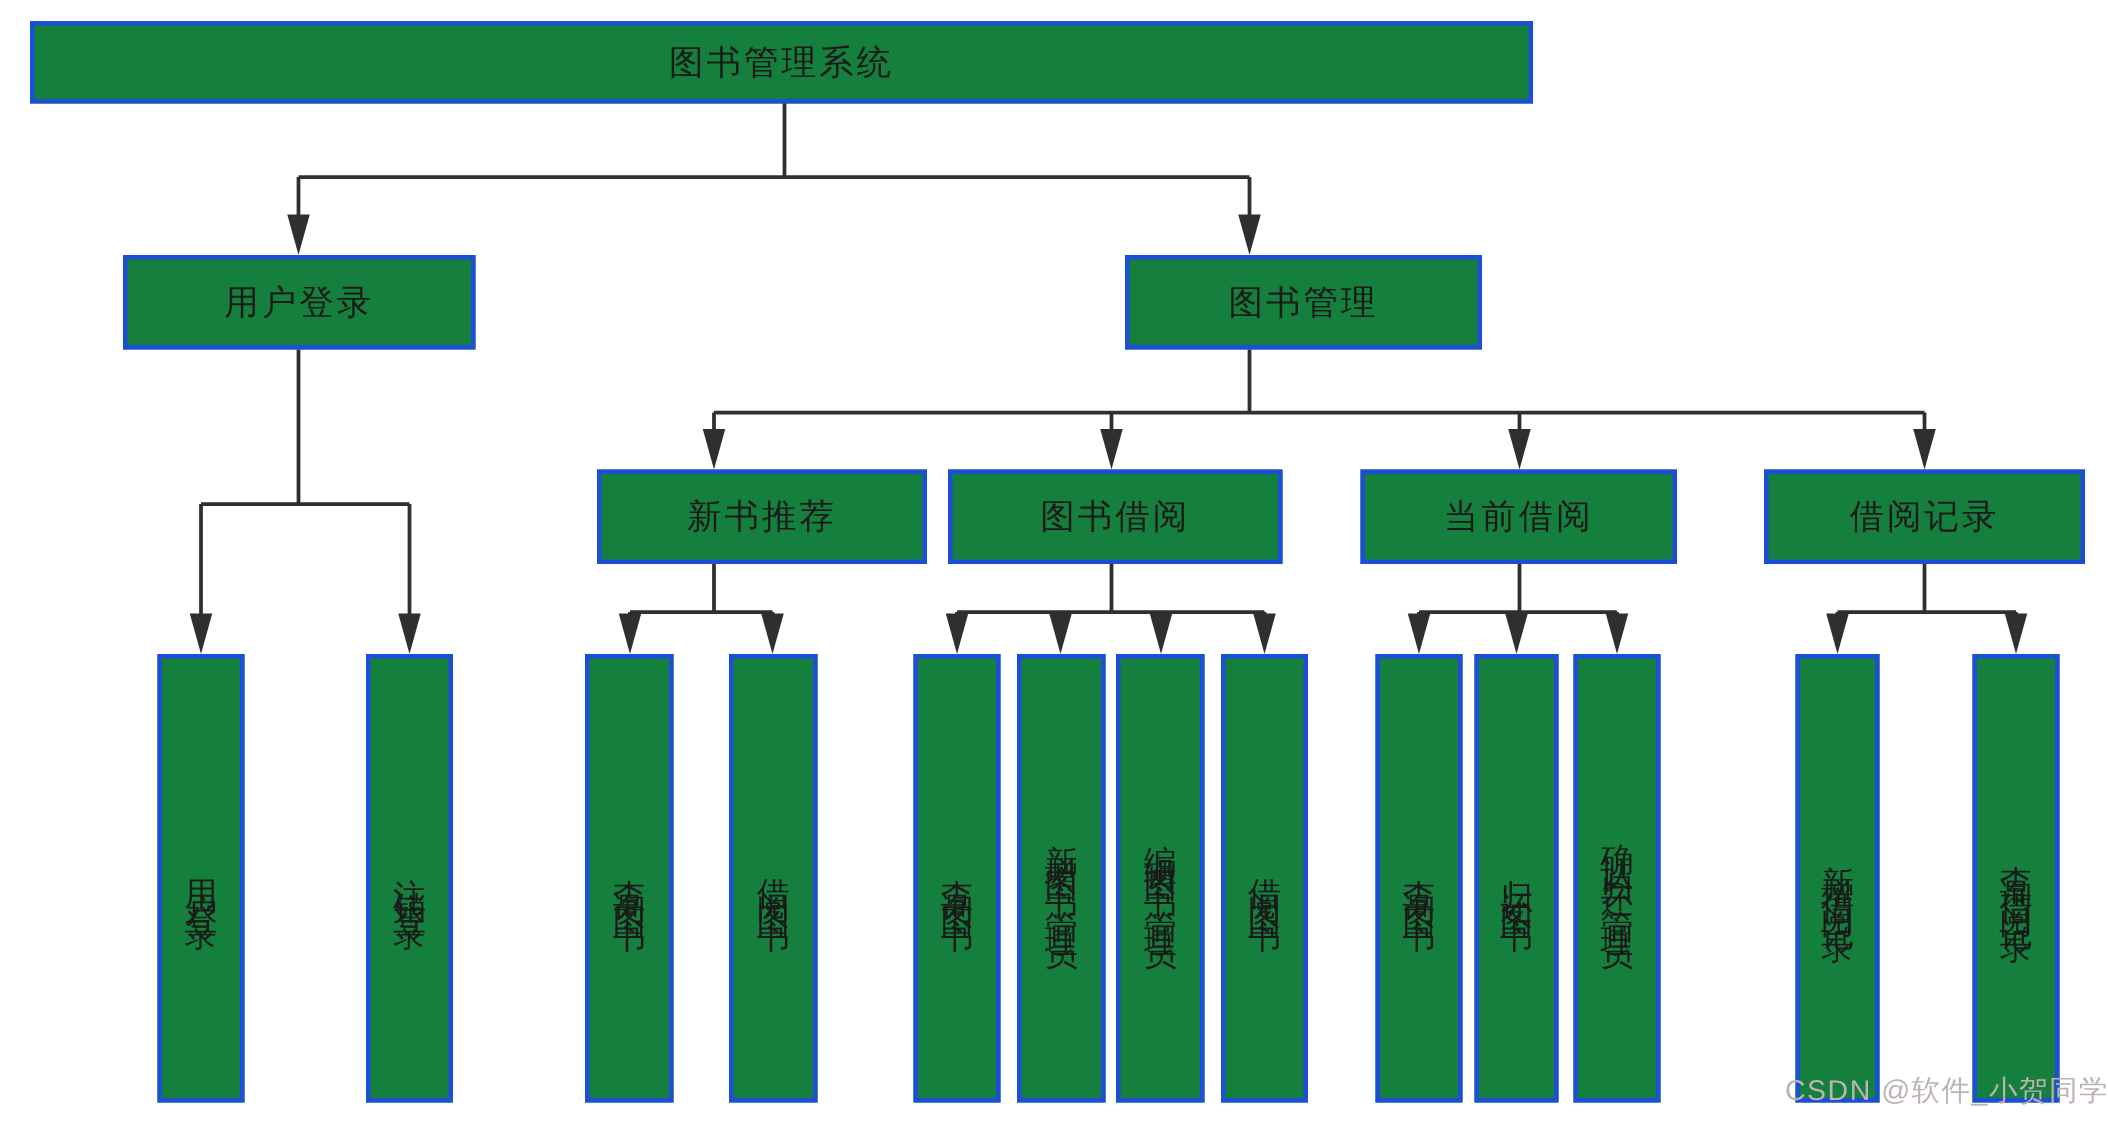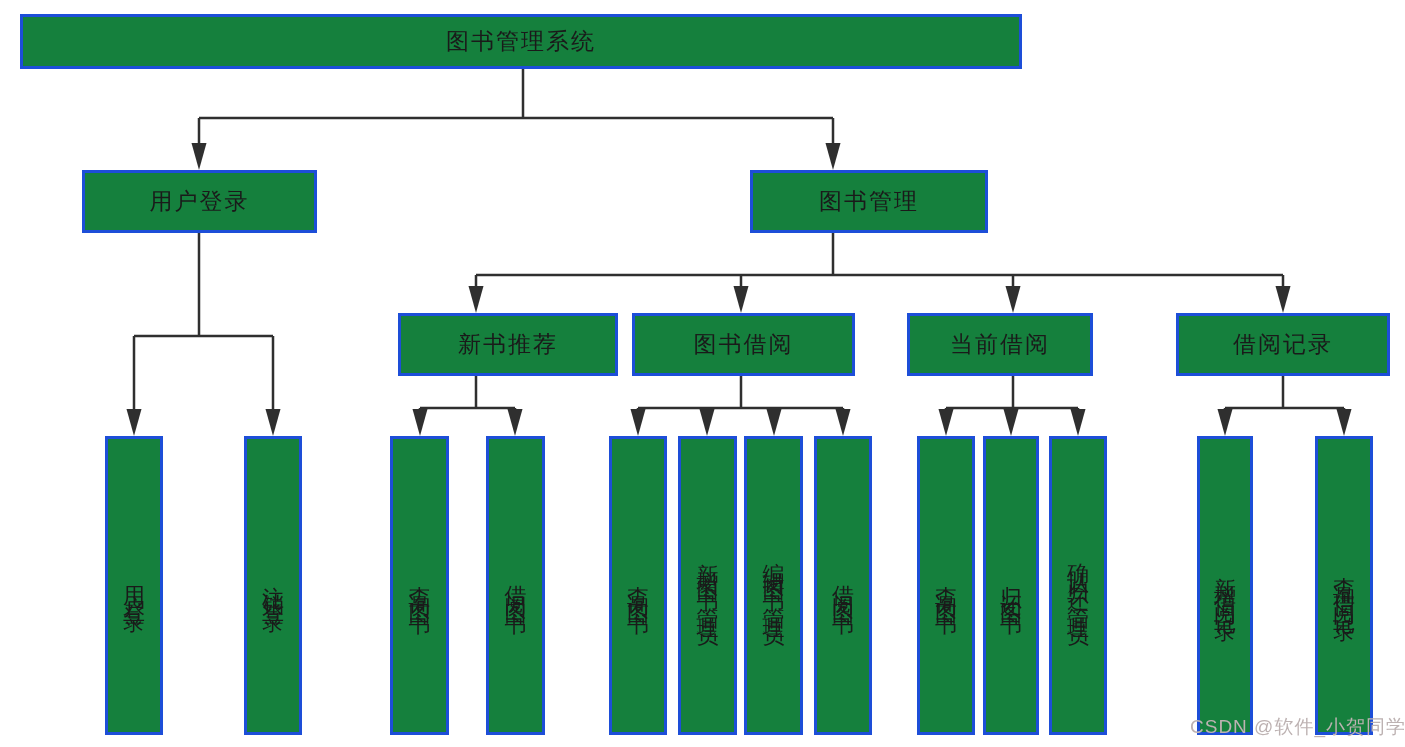--- a/index.html
+++ b/index.html
@@ -17,21 +17,21 @@
   .vlabel{
     writing-mode:vertical-rl;text-orientation:mixed;
     font-size:22px;letter-spacing:9px;line-height:1;color:#1a1a1a;
   }
   
   #b-root{left:20px;top:14px;width:1002px;height:55px;}
   #b-login{left:82px;top:170px;width:235px;height:63px;}
   #b-mgmt{left:750px;top:170px;width:238px;height:63px;}
   #b-m0{left:366px;top:313px;width:220px;height:63px;margin-left:32px;}
   #b-m1{left:632px;top:313px;width:223px;height:63px;}
-  #b-m2{left:907px;top:313px;width:186px;height:63px;}
+  #b-m2{left:907px;top:313px;width:211px;height:63px;}
   #b-m3{left:1176px;top:313px;width:214px;height:63px;}
   
   #b-l00{left:105px;width:58px;}
   #b-l01{left:244px;width:58px;}
   #b-g00{left:390px;width:59px;}
   #b-g01{left:486px;width:59px;}
   #b-g10{left:609px;width:58px;}
   #b-g11{left:678px;width:59px;}
   #b-g12{left:744px;width:59px;}
   #b-g13{left:814px;width:58px;}

